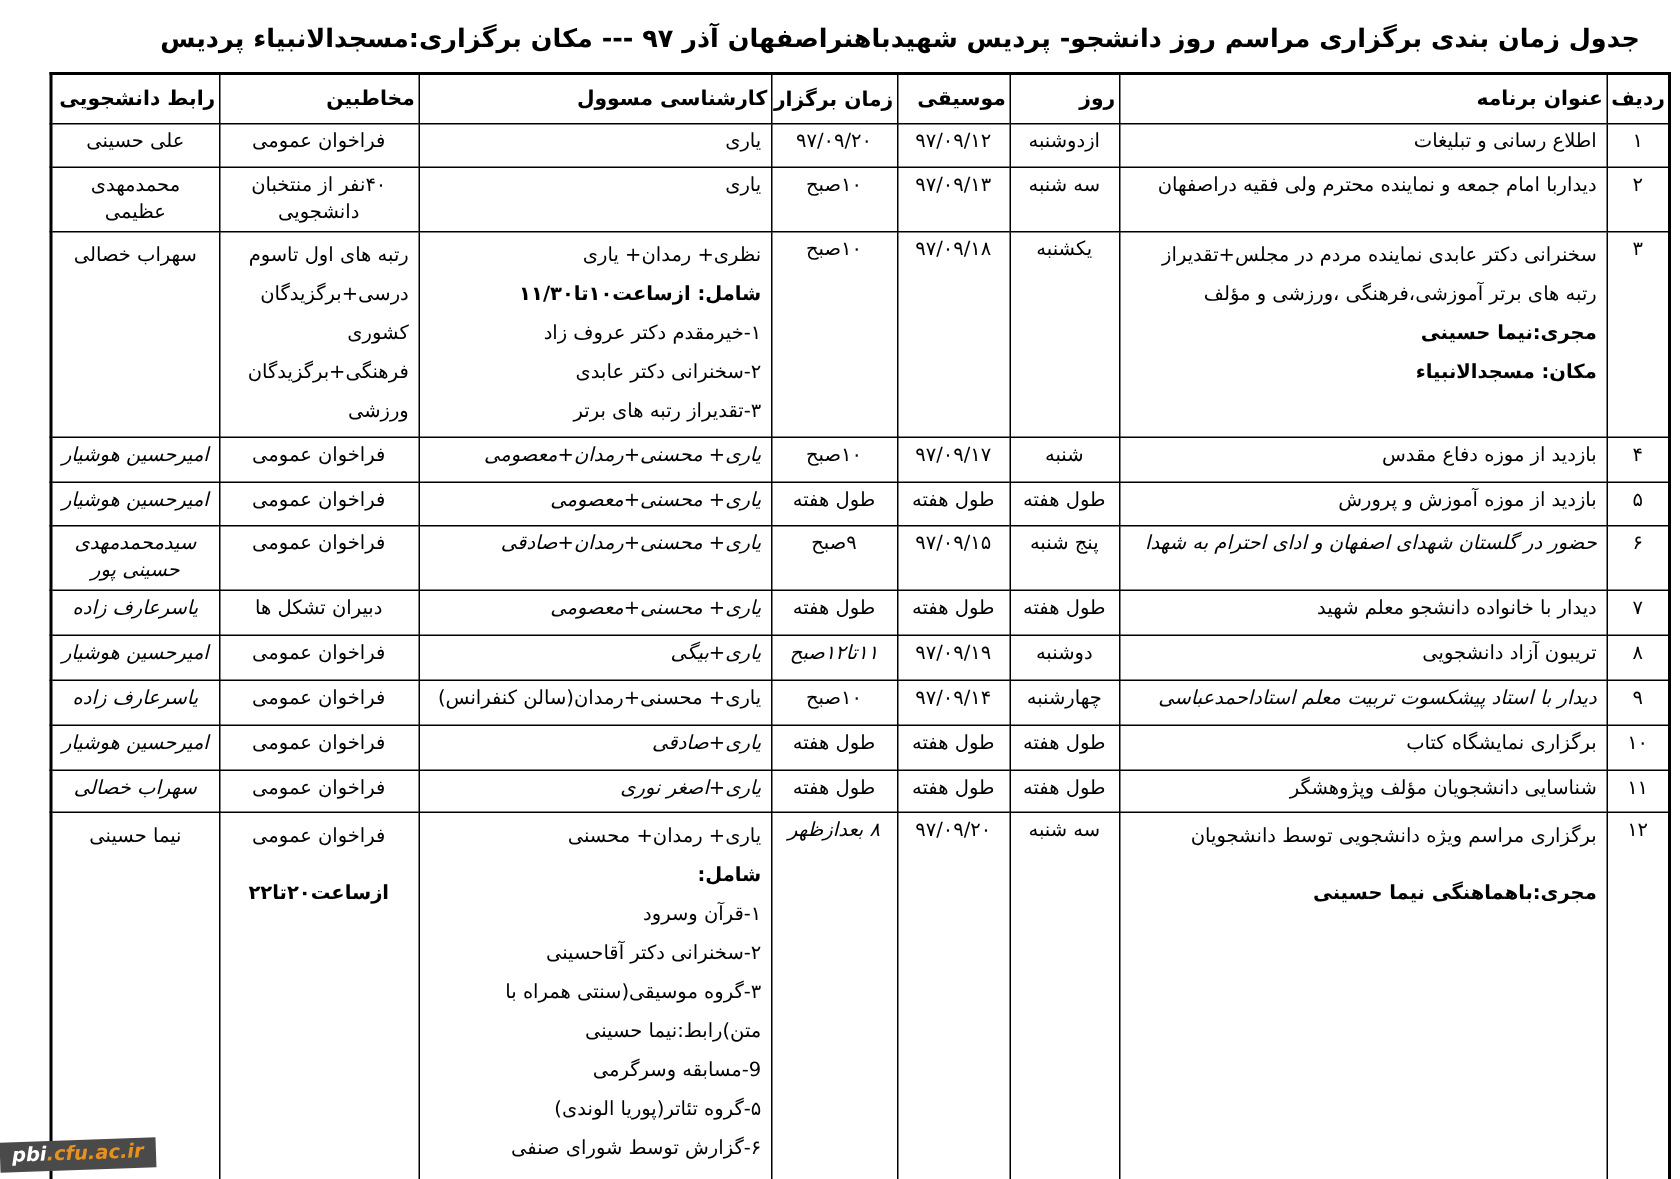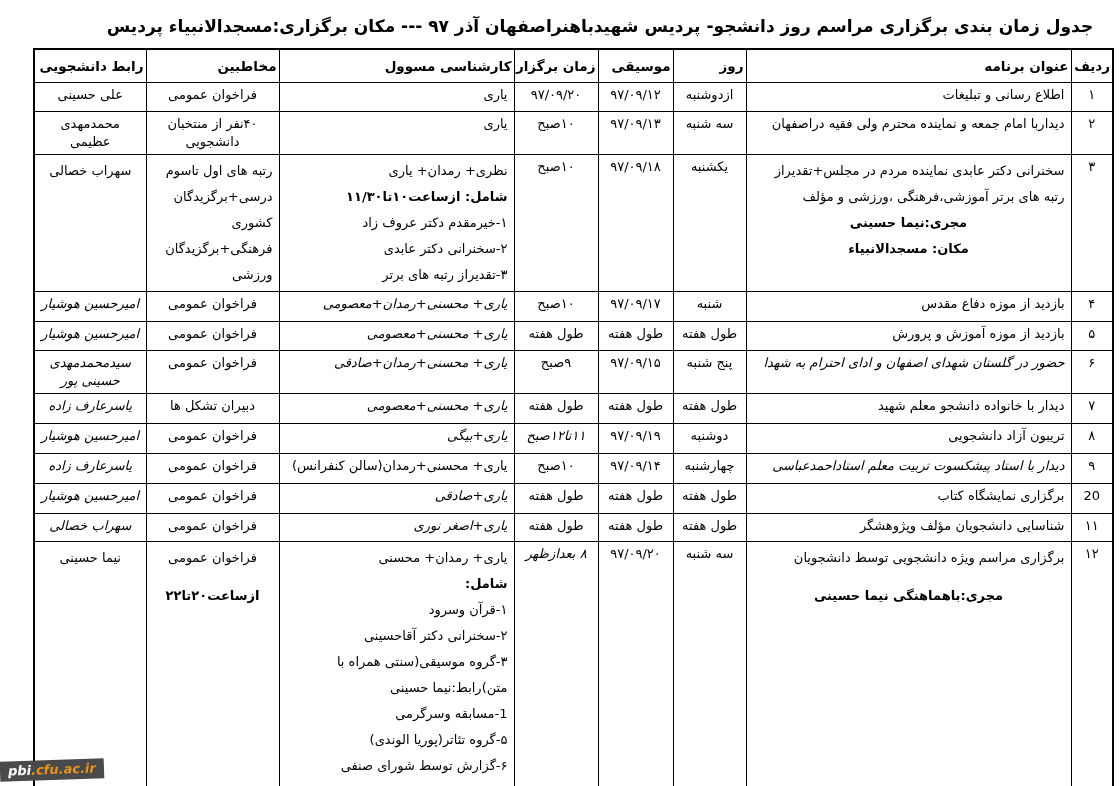--- a/index.html
+++ b/index.html
@@ -27,21 +27,21 @@
     line-height:18px;
     overflow:hidden;
   }
   .sched th{
     font-weight:bold;font-size:13.5px;text-align:right;
     vertical-align:middle;white-space:nowrap;padding:2px;
   }
   .c{text-align:center;}
   .rt{text-align:right;}
   .b{font-weight:bold;}
-  .bc{font-weight:bold;text-align:center;}
+  .bc{font-weight:bold;}
   .f11{font-size:11px;}
   .f12{font-size:12px;font-style:italic;}
   .rh{height:33px}
   .r1{height:29px}.r2{height:30px}.r3{height:126px}.r4{height:30px}
   .r5{height:29px}.r6{height:43px}.r7{height:30px}.r8{height:30px}
   .r9{height:30px}.r10{height:30px}.r11{height:28px}.r12{height:249px}
   tr.r3 td>div, tr.r12 td>div{line-height:26px;}
   .gap{margin-top:12px;}
   .watermark{
     position:absolute;left:0px;bottom:6px;
@@ -253,21 +253,21 @@
         </td>
     <td class="c">
           <div>فراخوان عمومی</div>
         </td>
     <td class="c f12">
           <div>یاسرعارف زاده</div>
         </td>
   </tr>
 
   <tr class="r10">
-    <td class="c">20</td>
+    <td class="c">۱۰</td>
     <td class="rt">
           <div>برگزاری نمایشگاه کتاب</div>
         </td>
     <td class="c">طول هفته</td>
     <td class="c">طول هفته</td>
     <td class="c">طول هفته</td>
     <td class="rt f12">
           <div>یاری+صادقی</div>
         </td>
     <td class="c">
@@ -306,21 +306,21 @@
     <td class="c">سه شنبه</td>
     <td class="c">۹۷/۰۹/۲۰</td>
     <td class="c f12">۸ بعدازظهر</td>
     <td class="rt">
       <div>یاری+ رمدان+ محسنی</div>
       <div class="b">شامل:</div>
       <div>۱-قرآن وسرود</div>
       <div>۲-سخنرانی دکتر آقاحسینی</div>
       <div>۳-گروه موسیقی(سنتی همراه با</div>
       <div>متن)رابط:نیما حسینی</div>
-      <div>1-مسابقه وسرگرمی</div>
+      <div>9-مسابقه وسرگرمی</div>
       <div>۵-گروه تئاتر(پوریا الوندی)</div>
       <div>۶-گزارش توسط شورای صنفی</div>
     </td>
     <td class="c">
       <div>فراخوان عمومی</div>
       <div class="b gap">ازساعت۲۰تا۲۲</div>
     </td>
     <td class="c">
           <div>نیما حسینی</div>
         </td>

